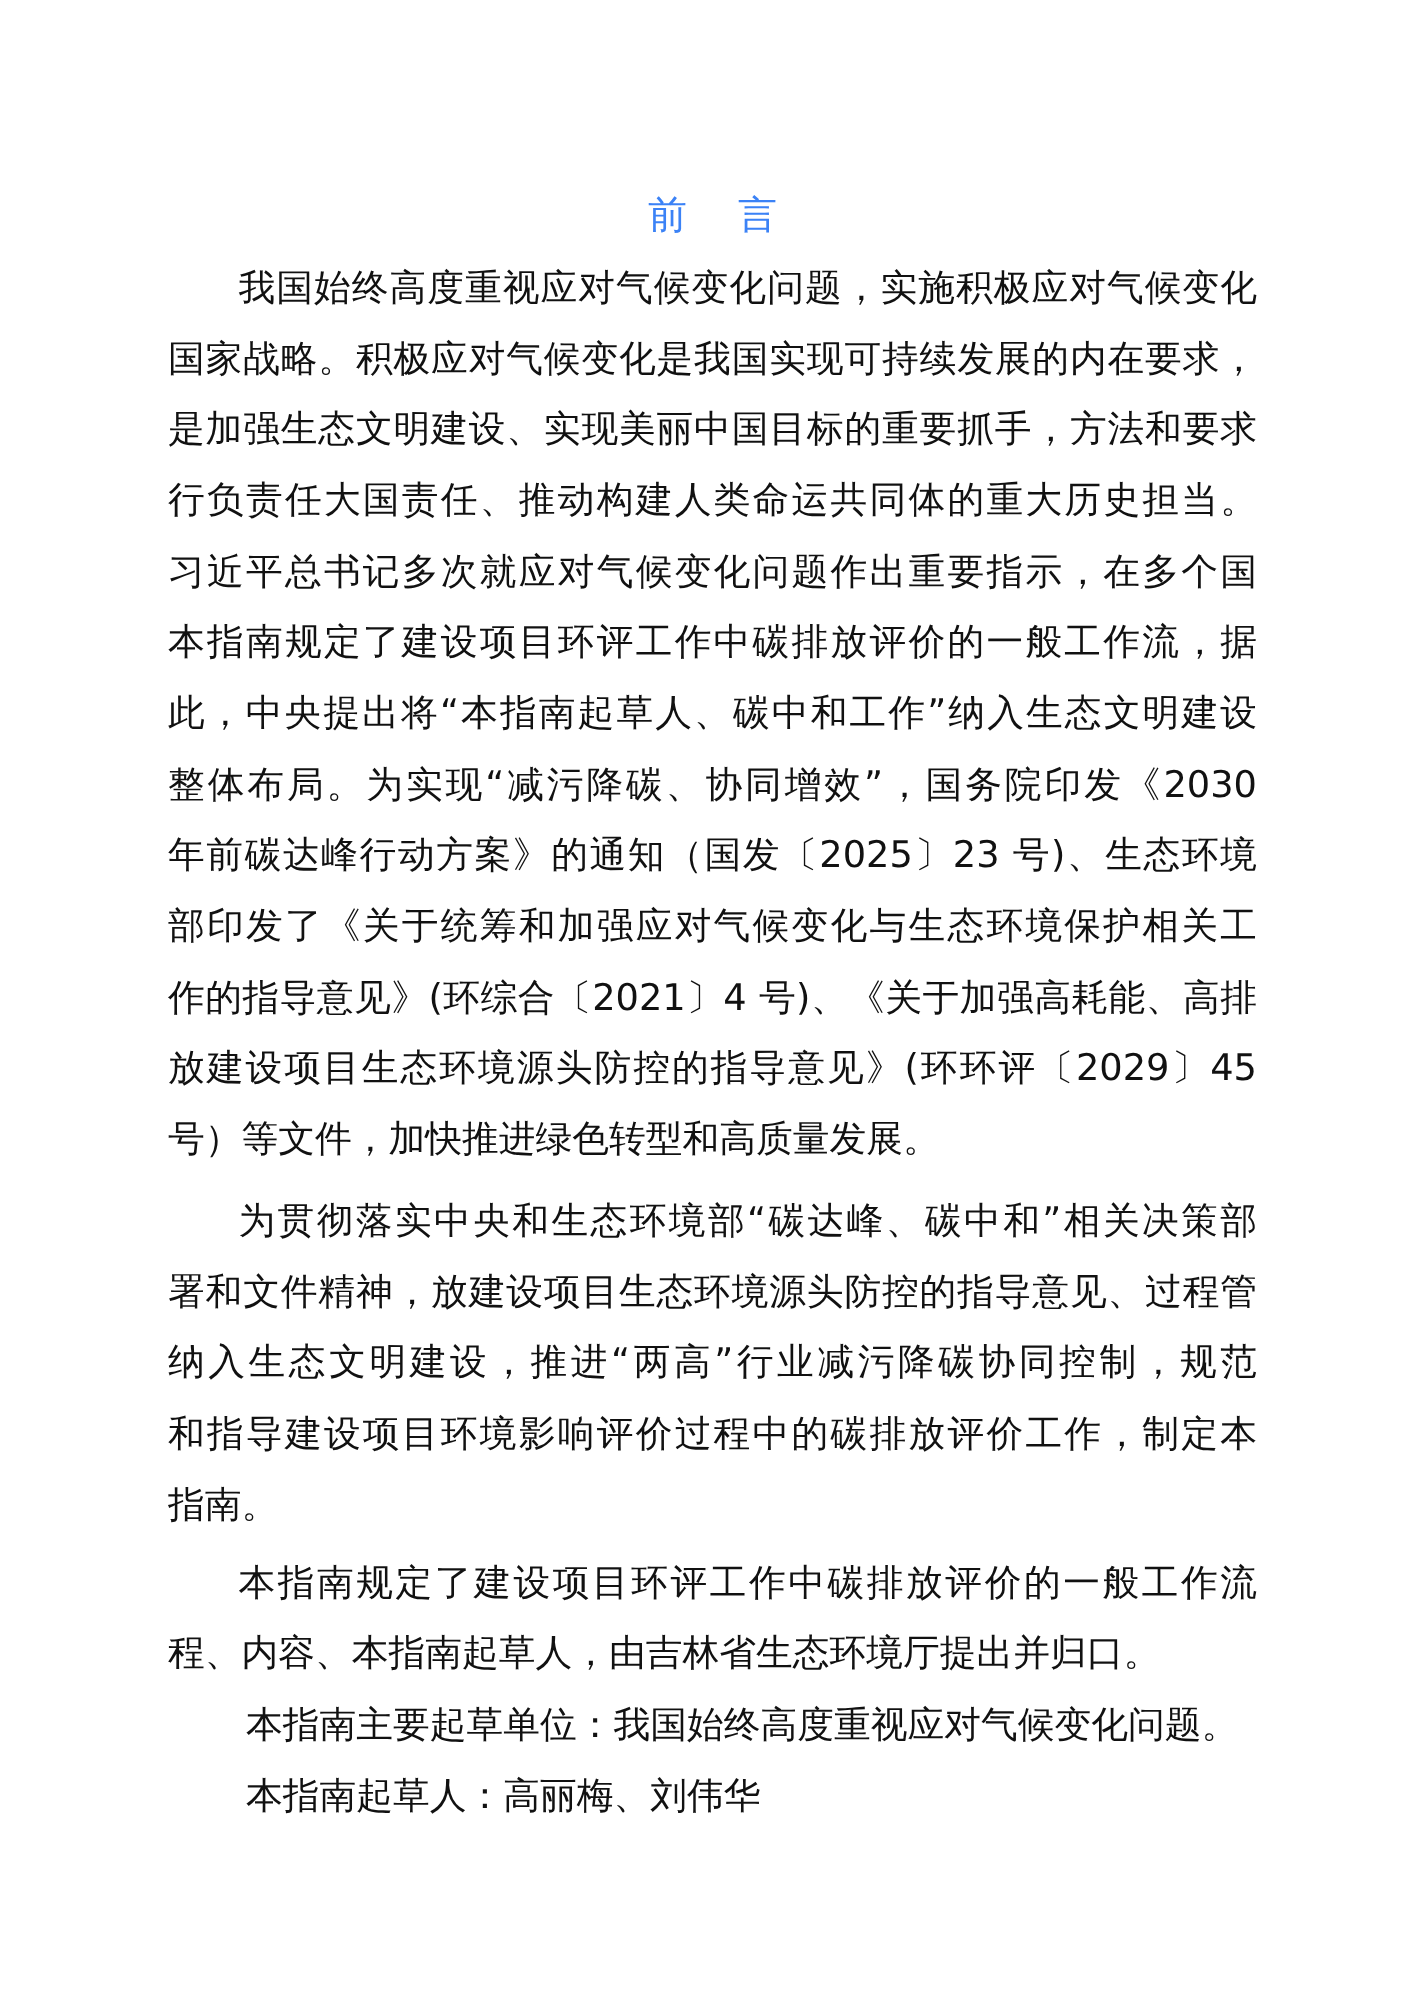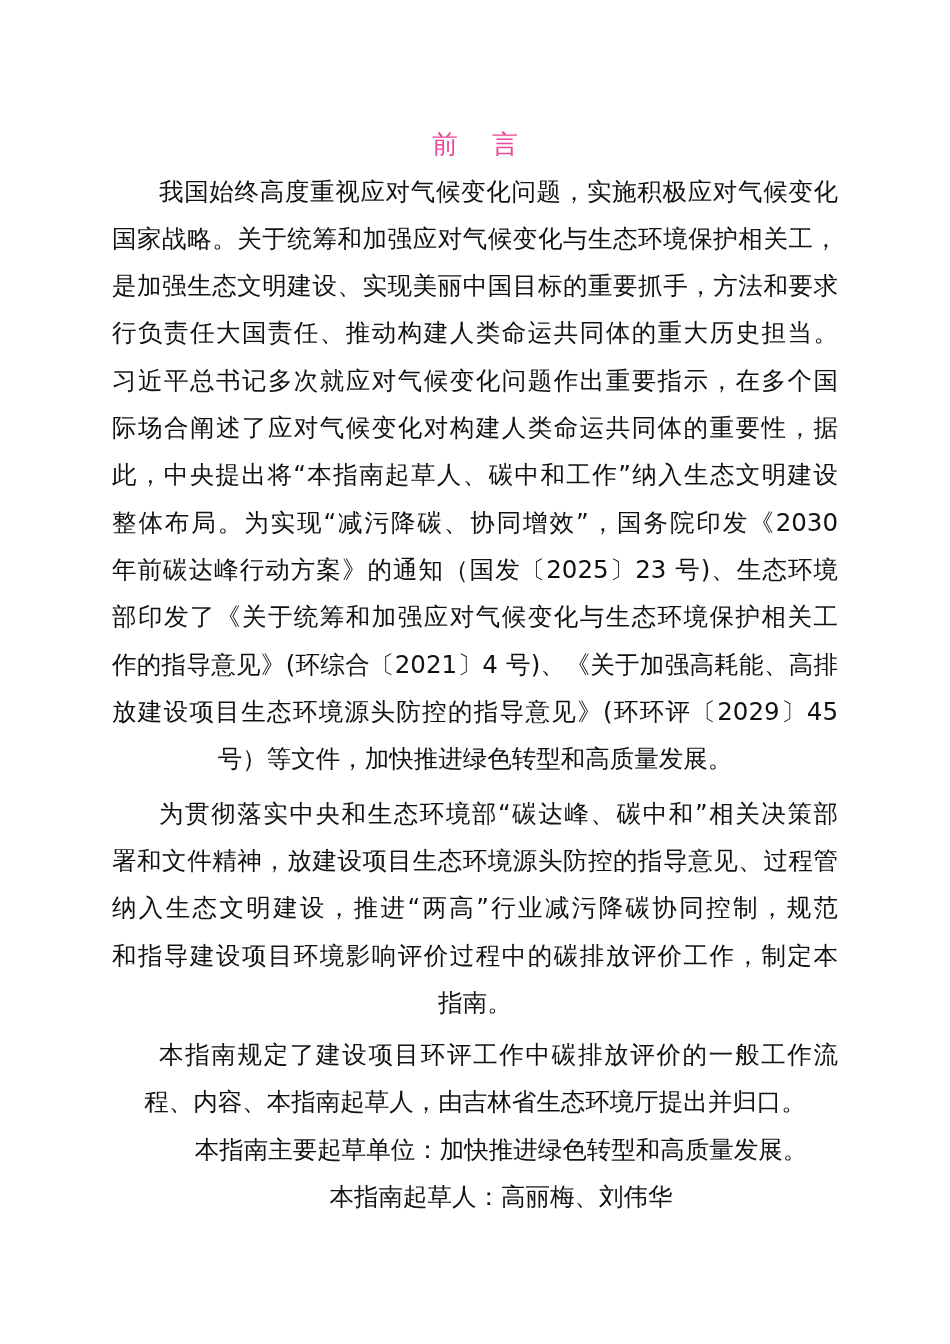--- a/index.html
+++ b/index.html
@@ -1,45 +1,45 @@
 <!DOCTYPE html>
 <html><head>
 <meta charset="utf-8">
 <style>
   html, body { margin: 0; padding: 0; background: #ffffff; }
   body { width: 950px; height: 1344px; position: relative; overflow: hidden; }
   .page { position: absolute; left: 0; top: 0; width: 950px; height: 1344px; background: #ffffff; }
   .title {
     position: absolute; left: 0; width: 950px; top: 126px;
     text-align: center; font-family: "DejaVu Sans", sans-serif;
-    font-size: 26px; color: #ec4899; letter-spacing: 34px; text-indent: 34px;
+    font-size: 26px; color: #3b82f6; letter-spacing: 34px; text-indent: 34px;
     line-height: 36px;
   }
   .line {
     position: absolute; left: 112px; width: 726px;
     font-family: "DejaVu Sans", sans-serif; font-size: 24.5px; color: #111;
-    line-height: 34px; white-space: nowrap; text-align: center;
+    line-height: 34px; white-space: nowrap;
   }
   .justify { text-align: justify; text-align-last: justify; }
   .indent { padding-left: 47px; width: 679px; }
   .indent2 { padding-left: 52px; width: 674px; }
 </style>
 </head>
 <body>
 
 <div class="page">
   <div class="title">前言</div>
 
   <div>
     <div class="line justify indent" style="top:175px">我国始终高度重视应对气候变化问题，实施积极应对气候变化</div>
-    <div class="line justify" style="top:222px">国家战略。关于统筹和加强应对气候变化与生态环境保护相关工，</div>
+    <div class="line justify" style="top:222px">国家战略。积极应对气候变化是我国实现可持续发展的内在要求，</div>
     <div class="line justify" style="top:269px">是加强生态文明建设、实现美丽中国目标的重要抓手，方法和要求</div>
     <div class="line justify" style="top:316px">行负责任大国责任、推动构建人类命运共同体的重大历史担当。</div>
     <div class="line justify" style="top:364px">习近平总书记多次就应对气候变化问题作出重要指示，在多个国</div>
-    <div class="line justify" style="top:411px">际场合阐述了应对气候变化对构建人类命运共同体的重要性，据</div>
+    <div class="line justify" style="top:411px">本指南规定了建设项目环评工作中碳排放评价的一般工作流，据</div>
     <div class="line justify" style="top:458px">此，中央提出将“本指南起草人、碳中和工作”纳入生态文明建设</div>
     <div class="line justify" style="top:506px">整体布局。为实现“减污降碳、协同增效”，国务院印发《2030</div>
     <div class="line justify" style="top:553px">年前碳达峰行动方案》的通知（国发〔2025〕23 号)、生态环境</div>
     <div class="line justify" style="top:600px">部印发了《关于统筹和加强应对气候变化与生态环境保护相关工</div>
     <div class="line justify" style="top:648px">作的指导意见》(环综合〔2021〕4 号)、《关于加强高耗能、高排</div>
     <div class="line justify" style="top:695px">放建设项目生态环境源头防控的指导意见》(环环评〔2029〕45</div>
     <div class="line" style="top:742px">号）等文件，加快推进绿色转型和高质量发展。</div>
   </div>
 
   <div>
@@ -49,19 +49,19 @@
     <div class="line justify" style="top:939px">和指导建设项目环境影响评价过程中的碳排放评价工作，制定本</div>
     <div class="line" style="top:986px">指南。</div>
   </div>
 
   <div>
     <div class="line justify indent" style="top:1038px">本指南规定了建设项目环评工作中碳排放评价的一般工作流</div>
     <div class="line" style="top:1085px">程、内容、本指南起草人，由吉林省生态环境厅提出并归口。</div>
   </div>
 
   <div>
-    <div class="line indent2" style="top:1133px">本指南主要起草单位：加快推进绿色转型和高质量发展。</div>
+    <div class="line indent2" style="top:1133px">本指南主要起草单位：我国始终高度重视应对气候变化问题。</div>
   </div>
 
   <div>
     <div class="line indent2" style="top:1180px">本指南起草人：高丽梅、刘伟华</div>
   </div>
 </div>
 
 </body></html>

